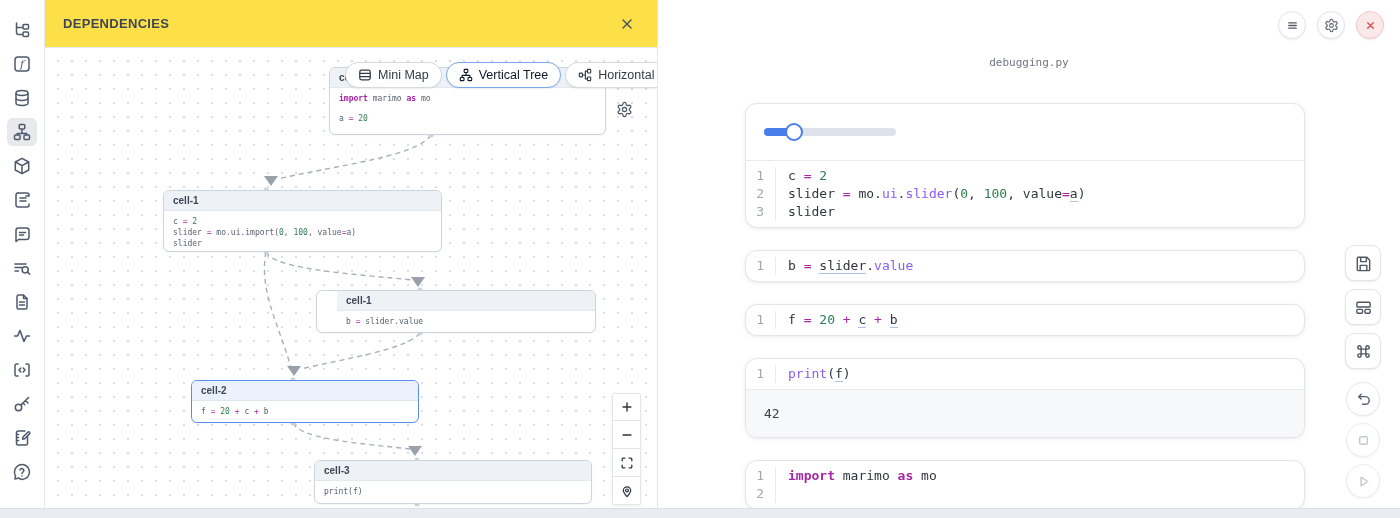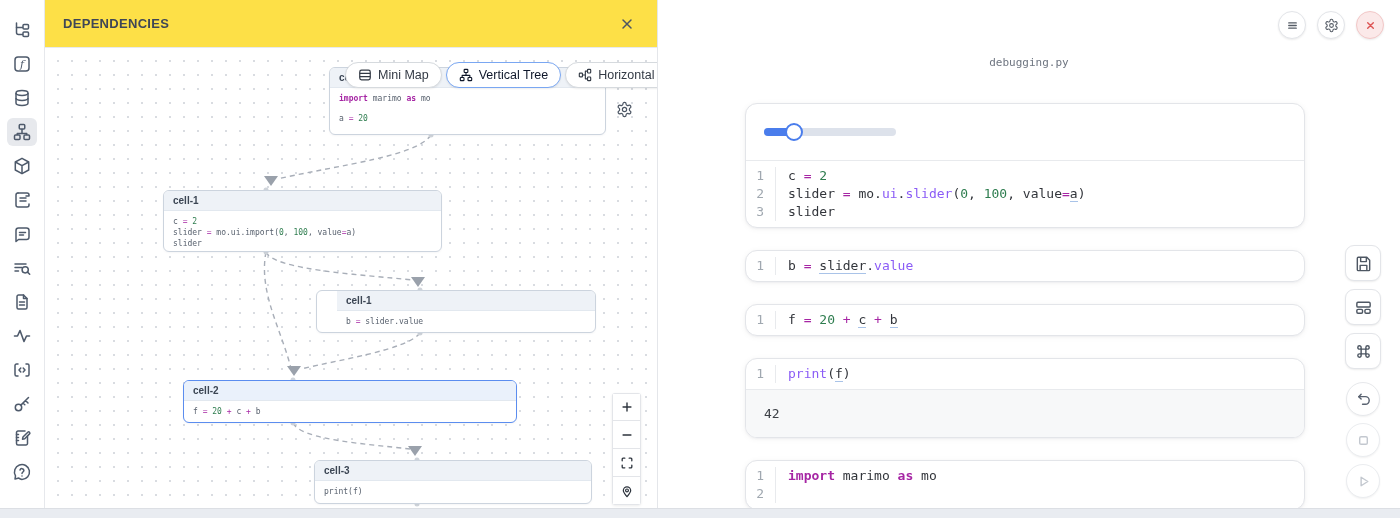--- a/index.html
+++ b/index.html
@@ -324,21 +324,21 @@
             <div class="g-line"><span class="tk-v">slider </span><span class="tk-o">=</span><span class="tk-v"> mo.ui.import(</span><span class="tk-n">0</span><span class="tk-v">, </span><span class="tk-n">100</span><span class="tk-v">, value</span><span class="tk-o">=</span><span class="tk-v">a)</span></div>
             <div class="g-line"><span class="tk-v">slider</span></div>
           </div>
         </div>
         <div class="g-node" style="left: 235px; top: 242px; width: 280px; height: 43px; padding-left: 20px;">
           <div class="g-head">cell-1</div>
           <div class="g-body">
             <div class="g-line"><span class="tk-v">b </span><span class="tk-o">=</span><span class="tk-v"> slider.value</span></div>
           </div>
         </div>
-        <div class="g-node selected" style="left: 102px; top: 332px; width: 334px; height: 43px;">
+        <div class="g-node selected" style="left: 110px; top: 332px; width: 228px; height: 43px;">
           <div class="g-head">cell-2</div>
           <div class="g-body">
             <div class="g-line"><span class="tk-v">f </span><span class="tk-o">=</span><span class="tk-v"> </span><span class="tk-n">20</span><span class="tk-v"> </span><span class="tk-o">+</span><span class="tk-v"> c </span><span class="tk-o">+</span><span class="tk-v"> b</span></div>
           </div>
         </div>
         <div class="g-node" style="left: 233px; top: 412px; width: 278px; height: 44px;">
           <div class="g-head">cell-3</div>
           <div class="g-body">
             <div class="g-line"><span class="tk-v">print(f)</span></div>
           </div>

